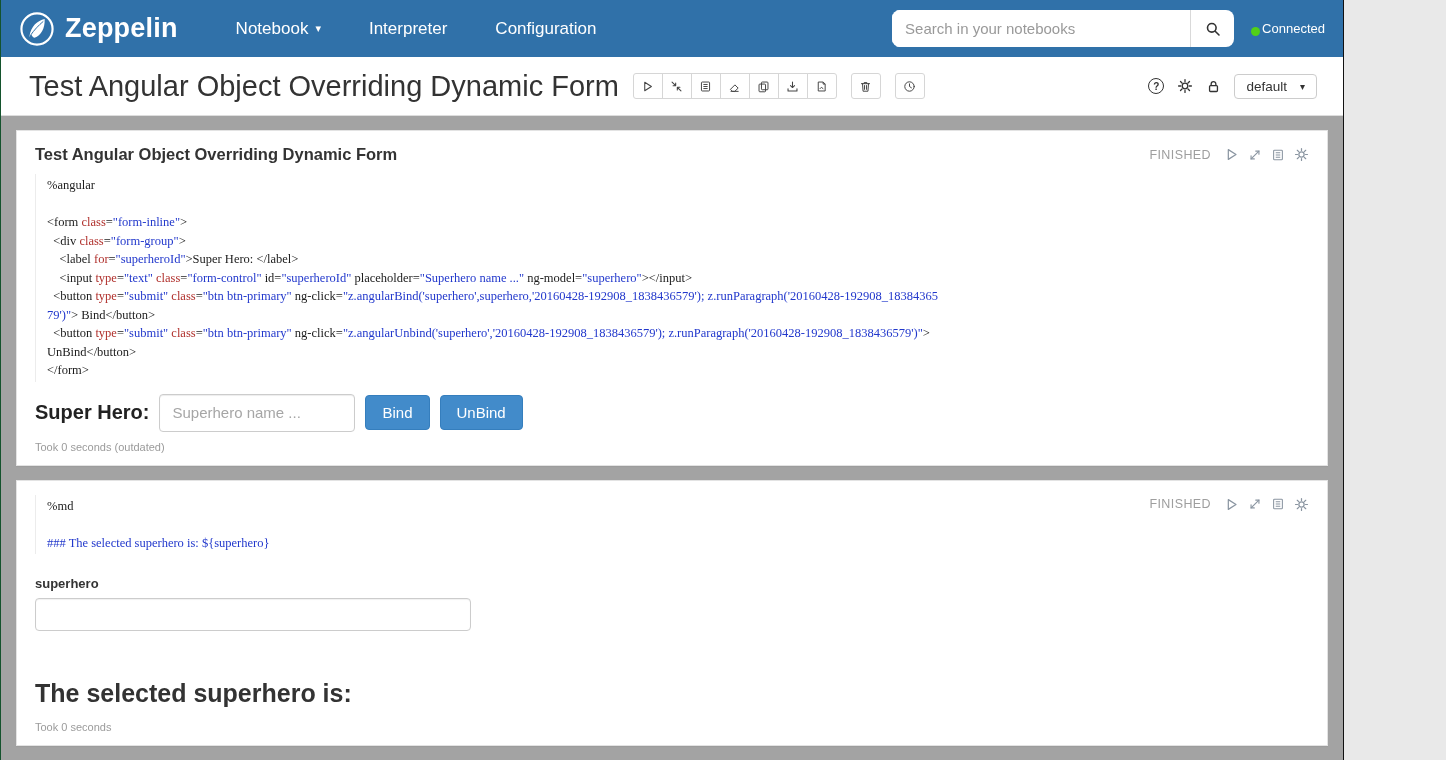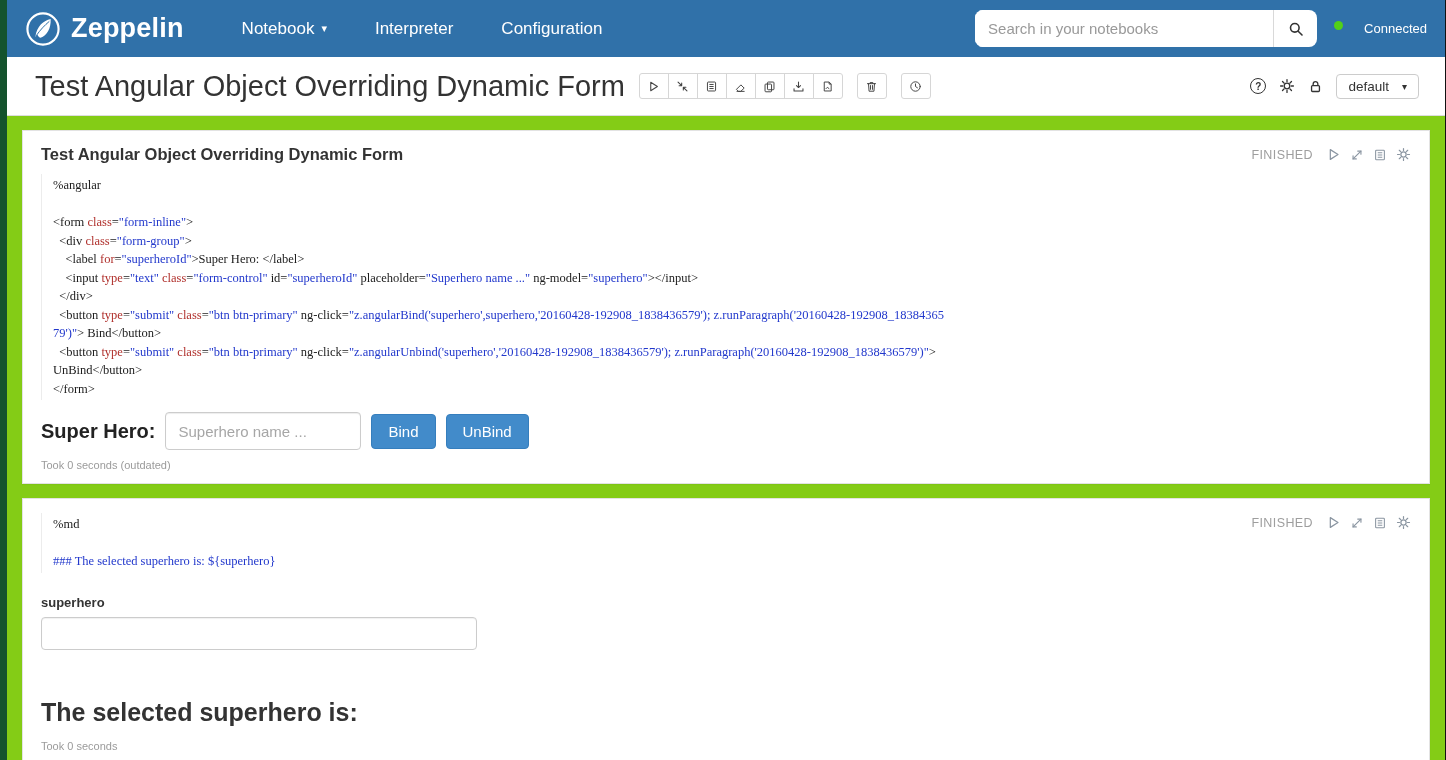--- a/index.html
+++ b/index.html
@@ -1,19 +1,19 @@
 <!DOCTYPE html>
 <html style="--navbar-bg: #3071a9; --accent-blue: #428bca; --connected-green: #52d017; --status-gray: #9e9e9e; --code-attr: #b0302c; --code-string: #2238cc;"><head>
 <meta charset="utf-8">
 <style>
   * { box-sizing: border-box; margin: 0; padding: 0; }
   body { margin: 0; background: #e9e9e9; font-family: "Liberation Sans", sans-serif; }
   .screen {
-    width: 1446px; height: 760px; position: relative; overflow: hidden;
-    background: #84cc16; border-left: 7px solid #14532d; border-right: 1px solid #111;
+    width: 1344px; height: 760px; position: relative; overflow: hidden;
+    background: #a3a3a3; border-left: 1px solid #14532d; border-right: 1px solid #111;
     font-family: "Liberation Sans", sans-serif;
   }
 
   
   .navbar {
     height: 57px; background: var(--navbar-bg, #3071a9);
     display: flex; align-items: center; padding: 0 14px 0 18px;
   }
   .brand { display: flex; align-items: center; gap: 10px; margin-right: 34px; cursor: pointer; }
   .brand-name { color: #fff; font-size: 27px; font-weight: bold; letter-spacing: 0.2px; }
@@ -27,21 +27,21 @@
   .search-group { display: flex; height: 37px; border-radius: 8px; overflow: hidden; }
   .search-input {
     width: 298px; height: 37px; border: 1px solid #fff; border-right: none; outline: none;
     padding: 0 12px; font-size: 15px; font-family: "Liberation Sans", sans-serif; color: #333;
   }
   .search-input::placeholder { color: #999; }
   .search-btn {
     width: 44px; height: 37px; background: #fff; border: none; border-left: 1px solid #d9d9d9;
     display: flex; align-items: center; justify-content: center; color: #333; cursor: pointer;
   }
-  .connection { display: flex; align-items: flex-start; gap: 21px; margin-left: 17px; padding-right: 4px; }
+  .connection { display: flex; align-items: flex-end; gap: 2px; margin-left: 17px; padding-right: 4px; }
   .conn-dot { width: 9px; height: 9px; border-radius: 50%; background: var(--connected-green, #52d017); }
   .conn-label { color: #fff; font-size: 13px; }
 
   
   .note-header {
     height: 59px; background: #fff; border-bottom: 1px solid #ddd;
     display: flex; align-items: center; padding: 0 16px 0 28px; gap: 14px;
   }
   .note-title { font-size: 29px; font-weight: 400; color: #333; white-space: nowrap; cursor: pointer; }
   .tb-group { display: flex; }
@@ -383,21 +383,20 @@
 
       <h2 class="para-title">Test Angular Object Overriding Dynamic Form</h2>
 
       <div class="code-editor">
           <div class="code-line"><span class="tok-p">%angular</span></div>
           <div class="code-line">&nbsp;</div>
           <div class="code-line"><span class="tok-p">&lt;form </span><span class="tok-a">class</span><span class="tok-p">=</span><span class="tok-s">"form-inline"</span><span class="tok-p">&gt;</span></div>
           <div class="code-line"><span class="tok-p">  &lt;div </span><span class="tok-a">class</span><span class="tok-p">=</span><span class="tok-s">"form-group"</span><span class="tok-p">&gt;</span></div>
           <div class="code-line"><span class="tok-p">    &lt;label </span><span class="tok-a">for</span><span class="tok-p">=</span><span class="tok-s">"superheroId"</span><span class="tok-p">&gt;Super Hero: &lt;/label&gt;</span></div>
           <div class="code-line"><span class="tok-p">    &lt;input </span><span class="tok-a">type</span><span class="tok-p">=</span><span class="tok-s">"text"</span><span class="tok-p"> </span><span class="tok-a">class</span><span class="tok-p">=</span><span class="tok-s">"form-control"</span><span class="tok-p"> id=</span><span class="tok-s">"superheroId"</span><span class="tok-p"> placeholder=</span><span class="tok-s">"Superhero name ..."</span><span class="tok-p"> ng-model=</span><span class="tok-s">"superhero"</span><span class="tok-p">&gt;&lt;/input&gt;</span></div>
-          <div class="code-line"><span class="tok-p">  &lt;/div&gt;</span></div>
           <div class="code-line"><span class="tok-p">  &lt;button </span><span class="tok-a">type</span><span class="tok-p">=</span><span class="tok-s">"submit"</span><span class="tok-p"> </span><span class="tok-a">class</span><span class="tok-p">=</span><span class="tok-s">"btn btn-primary"</span><span class="tok-p"> ng-click=</span><span class="tok-s">"z.angularBind('superhero',superhero,'20160428-192908_1838436579'); z.runParagraph('20160428-192908_18384365</span></div>
           <div class="code-line"><span class="tok-s">79')"</span><span class="tok-p">&gt; Bind&lt;/button&gt;</span></div>
           <div class="code-line"><span class="tok-p">  &lt;button </span><span class="tok-a">type</span><span class="tok-p">=</span><span class="tok-s">"submit"</span><span class="tok-p"> </span><span class="tok-a">class</span><span class="tok-p">=</span><span class="tok-s">"btn btn-primary"</span><span class="tok-p"> ng-click=</span><span class="tok-s">"z.angularUnbind('superhero','20160428-192908_1838436579'); z.runParagraph('20160428-192908_1838436579')"</span><span class="tok-p">&gt;</span></div>
           <div class="code-line"><span class="tok-p">UnBind&lt;/button&gt;</span></div>
           <div class="code-line"><span class="tok-p">&lt;/form&gt;</span></div>
         </div>
 
       <div class="inline-form">
         <span class="inline-form-label">Super Hero:</span>
         <input class="hero-input" type="text" placeholder="Superhero name ..." style="">

